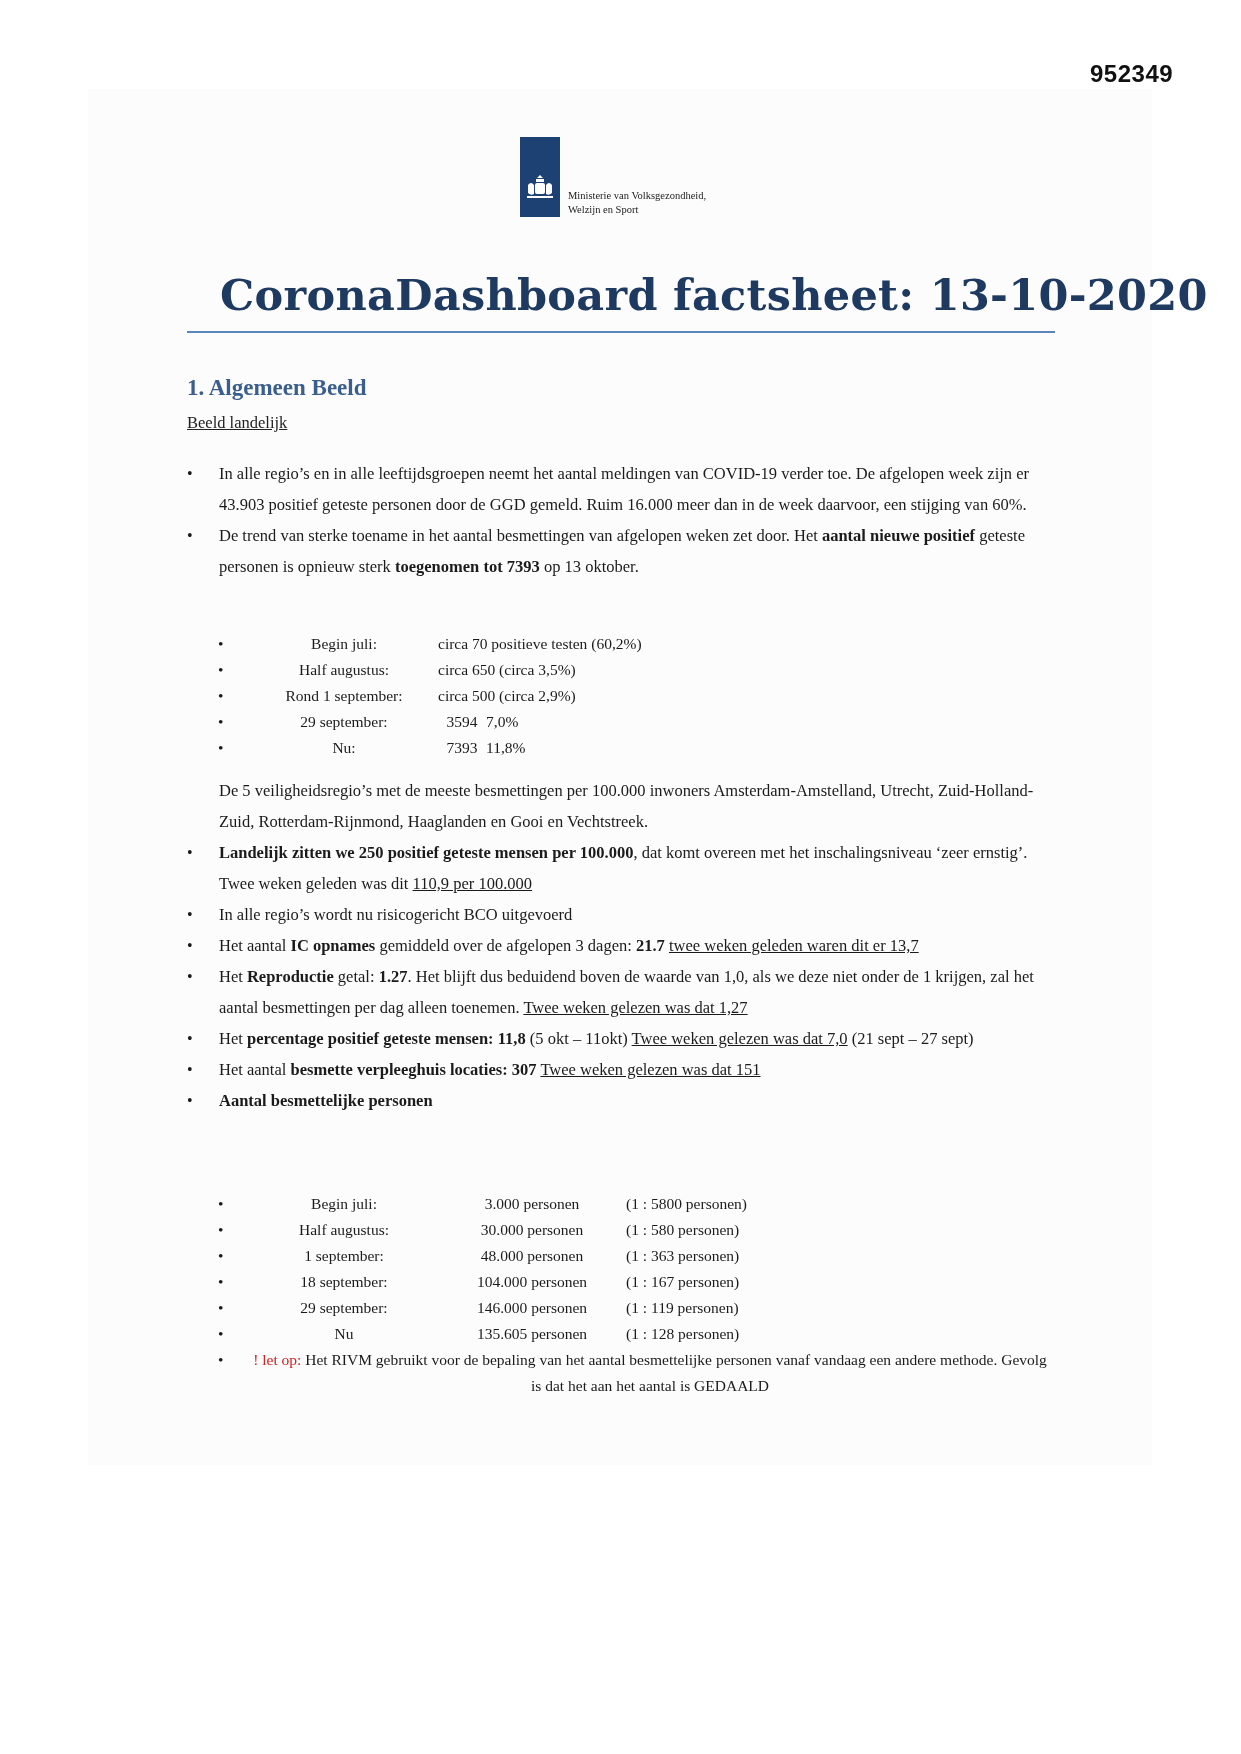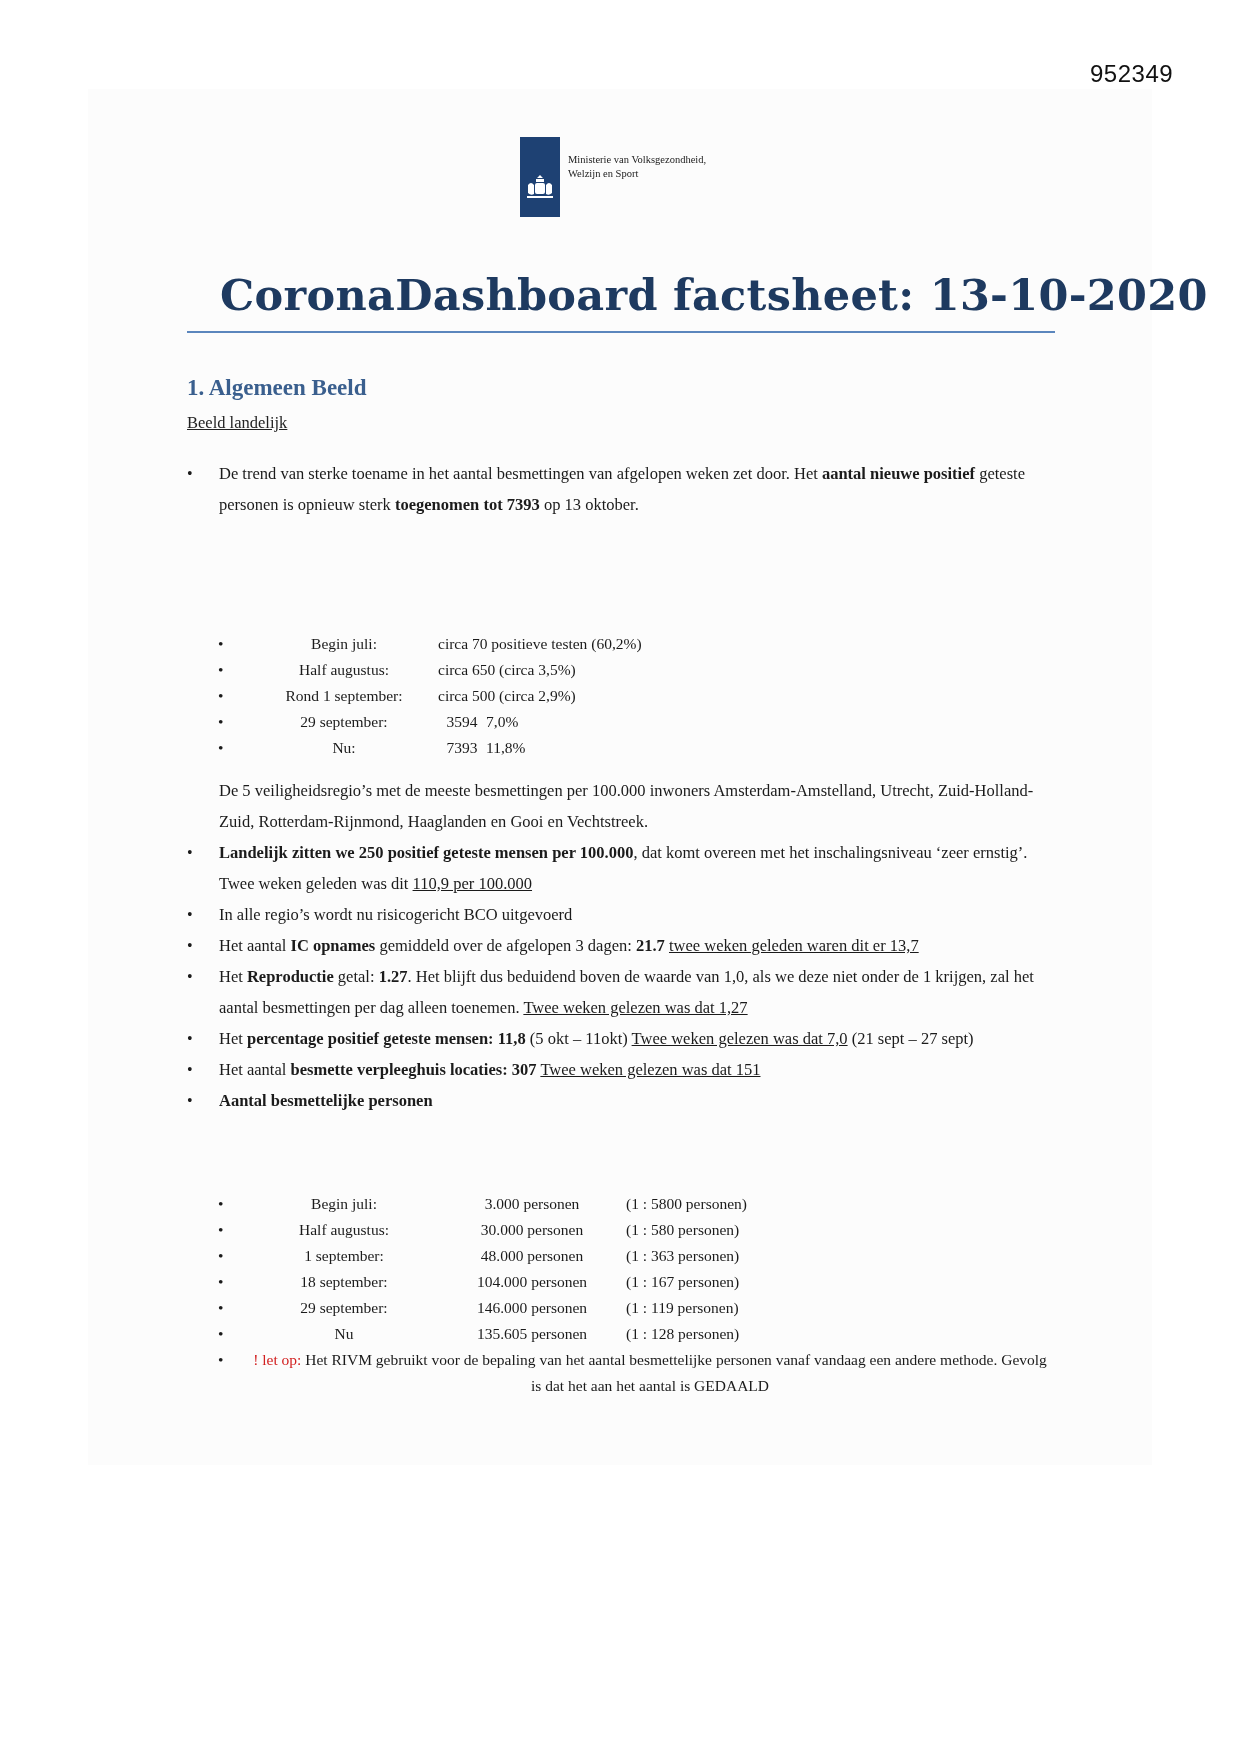--- a/index.html
+++ b/index.html
@@ -1,22 +1,22 @@
 <!DOCTYPE html>
 <html><head>
 <meta charset="utf-8">
 <style>
   html, body { margin:0; padding:0; }
   body {
     width:1241px; height:1754px; position:relative; background:#ffffff;
     font-family:"Liberation Serif","DejaVu Serif",serif; color:#1b1b1b; overflow:hidden;
   }
-  .doc-id { position:absolute; left:1090px; top:60px; font-family:"Liberation Sans",sans-serif; font-size:24px; color:#111; letter-spacing:0.5px; }
+  .doc-id { position:absolute; left:1090px; top:60px; font-family:"Liberation Sans",sans-serif; font-size:24px; color:#111; letter-spacing:0.5px;font-weight:bold; }
   .page-shade { position:absolute; left:88px; top:89px; width:1064px; height:1376px; background:#fcfcfc; }
-  .logo { position:absolute; left:520px; top:137px; display:flex; align-items:flex-start; }
+  .logo { position:absolute; left:520px; top:137px; display:flex; align-items:flex-end; }
   .logo-block { width:40px; height:80px; background:#1e4173; position:relative; }
   .logo-block svg { position:absolute; left:4px; top:36px; }
   .logo-text { margin-left:8px; font-size:10.5px; line-height:14px; color:#222; padding-top:16px; }
   .title { position:absolute; left:220px; top:270px; font-size:43px; color:#1e3a60; letter-spacing:0.3px; font-family:"DejaVu Serif",serif; font-weight:bold; }
   .title-rule { position:absolute; left:187px; top:331px; width:868px; height:2px; background:#5b86bd; }
   .h1 { position:absolute; left:187px; top:375px; font-size:23px; font-weight:bold; color:#3a5f8e; }
   .sub { position:absolute; left:187px; top:413px; font-size:16.5px; text-decoration:underline; color:#222; }
   .blk { position:absolute; left:187px; font-size:16.5px; line-height:31px; width:870px; }
   .bul { position:relative; padding-left:32px; }
   .bul::before { content:"•"; position:absolute; left:0; top:0; font-size:16px; }
@@ -50,20 +50,21 @@
   </div>
 </div>
 
 <div class="title">CoronaDashboard factsheet: 13-10-2020</div>
 <div class="title-rule"></div>
 
 <div class="h1">1. Algemeen Beeld</div>
 <div class="sub">Beeld landelijk</div>
 
 <div class="blk" style="top:458px;">
+  <div class="bul">In alle regio’s en in alle leeftijdsgroepen neemt het aantal meldingen van COVID-19 verder toe. De afgelopen week zijn er 43.903 positief geteste personen door de GGD gemeld. Ruim 16.000 meer dan in de week daarvoor, een stijging van 60%.</div>
   <div class="bul"><span>De trend van sterke toename in het aantal besmettingen van afgelopen weken zet door. Het </span><b>aantal nieuwe positief</b><span> geteste personen is opnieuw sterk </span><b>toegenomen tot 7393</b><span> op 13 oktober.</span></div>
 </div>
 
 <div class="sublist" style="top:631px;">
   <div class="row">
       <span class="c1">Begin juli:</span>
       <span>circa 70 positieve testen (60,2%)</span>
     </div>
   <div class="row">
       <span class="c1">Half augustus:</span>

